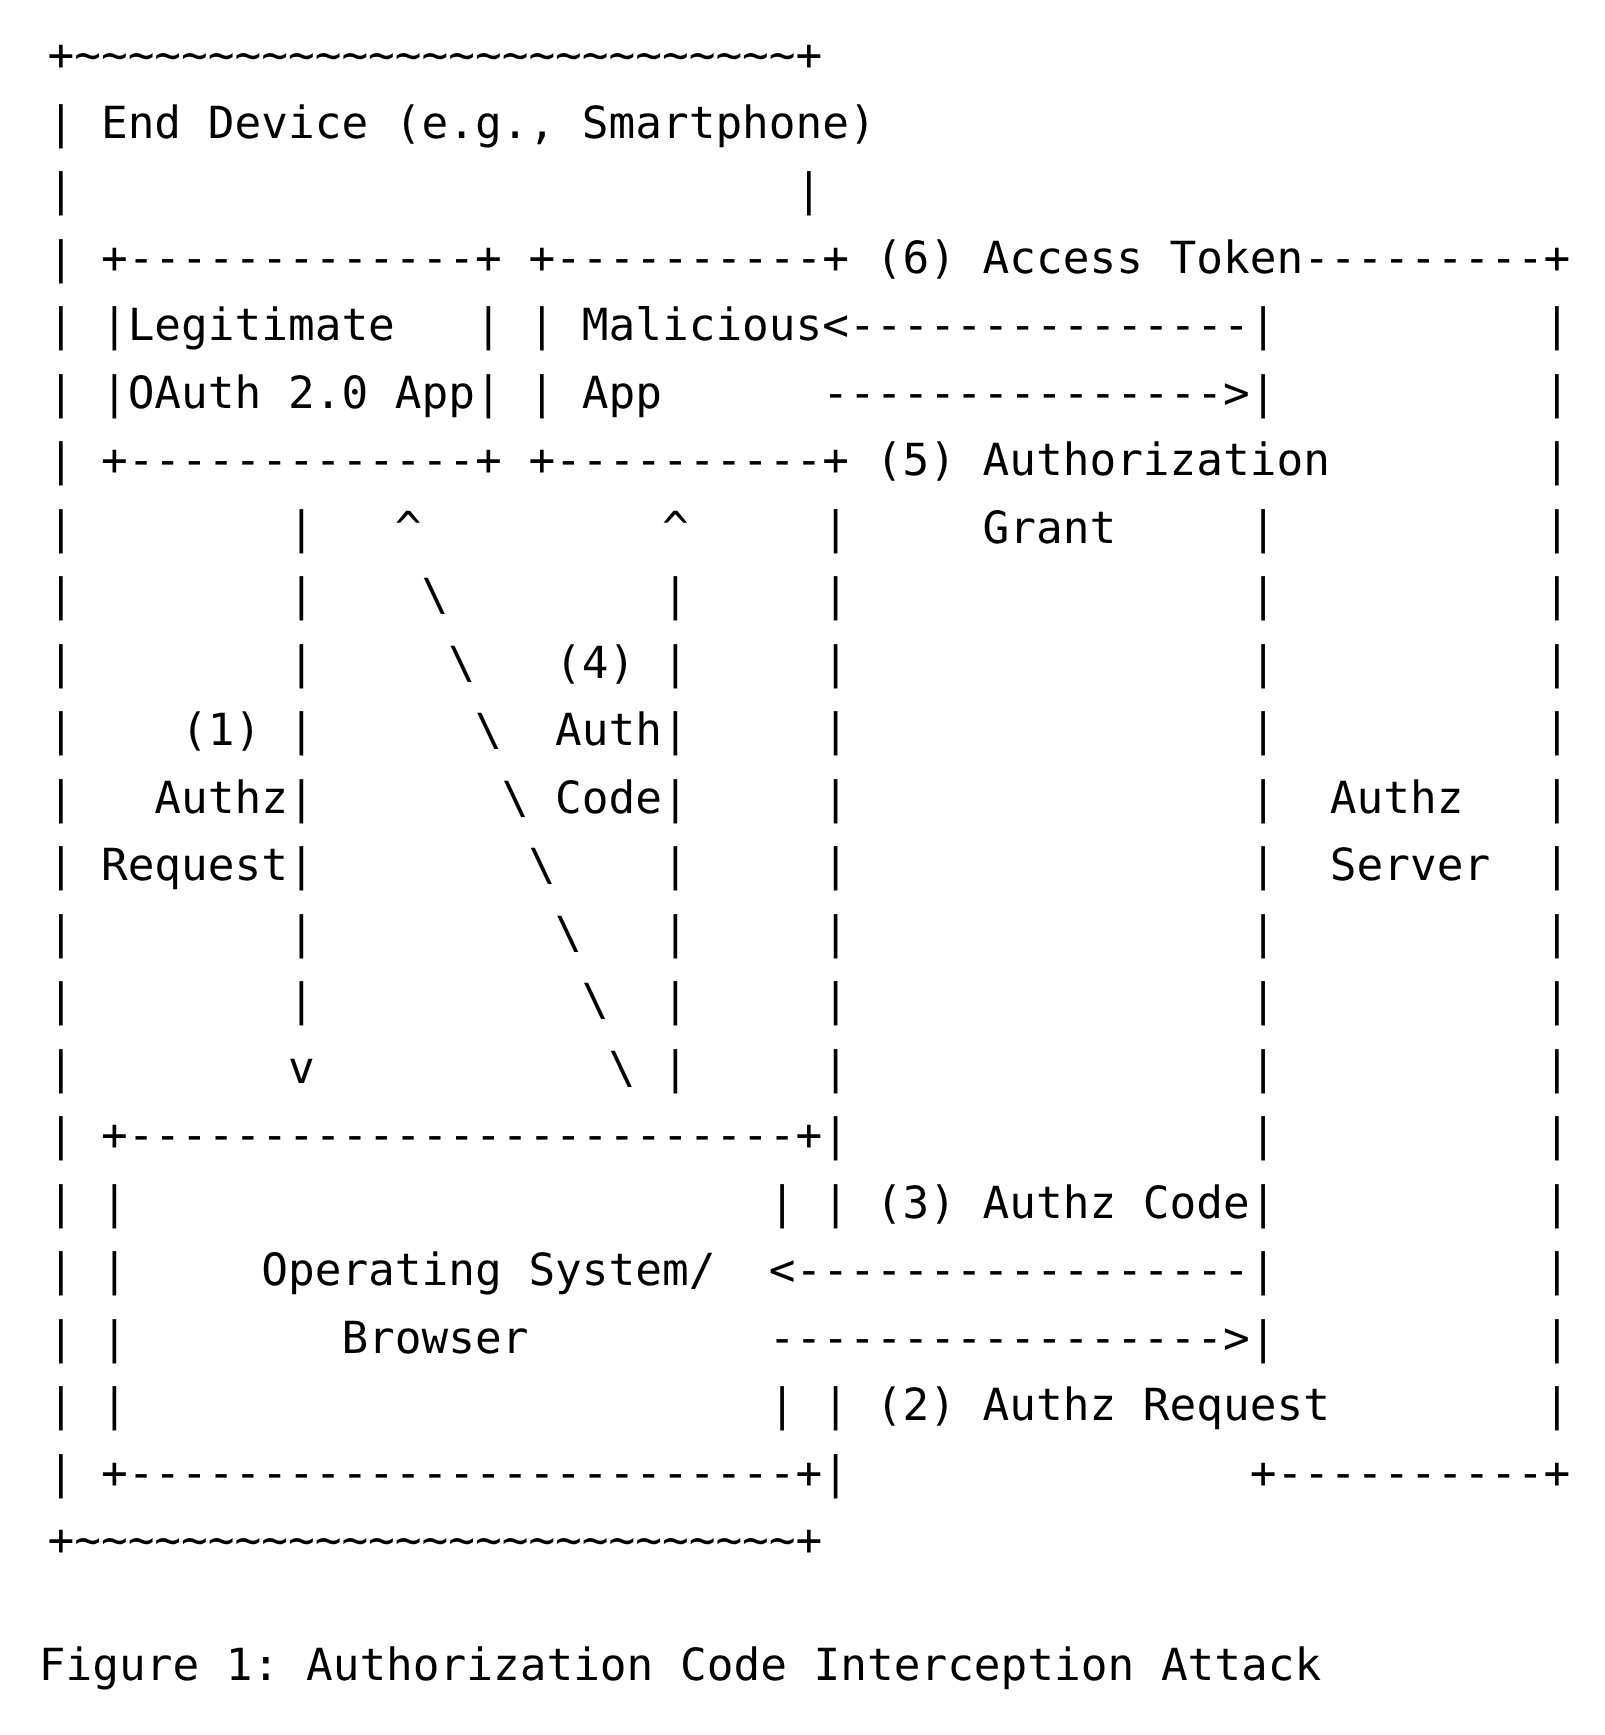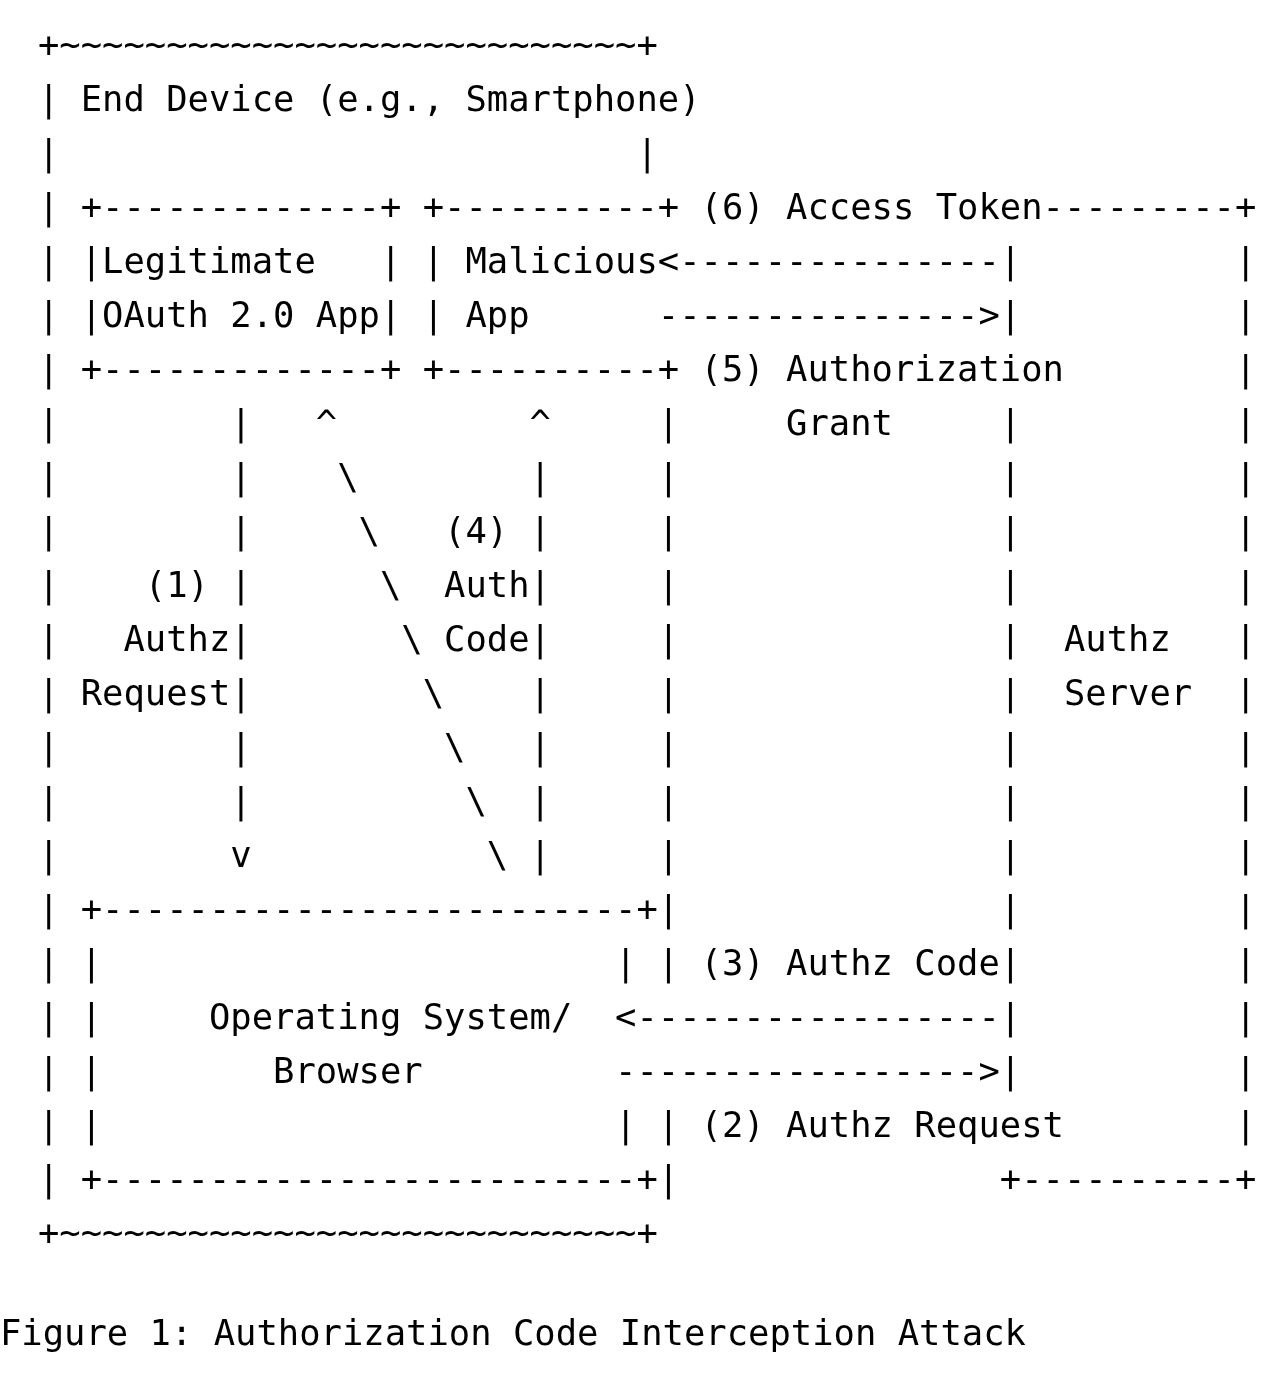--- a/index.html
+++ b/index.html
@@ -34,21 +34,21 @@
     white-space: pre;
     color: #000000;
     -webkit-font-smoothing: none;
     font-variant-ligatures: none;
   }
   .caption {
     position: absolute;
     left: 0;
     top: 1306px;
     width: 1088px;
-    text-align: left;
+    text-align: center;
     font-family: "DejaVu Sans Mono", "Liberation Mono", monospace;
     font-size: 35.5px;
     line-height: 54px;
     white-space: pre;
     color: #000000;
   }
 </style>
 </head>
 <body>
 

